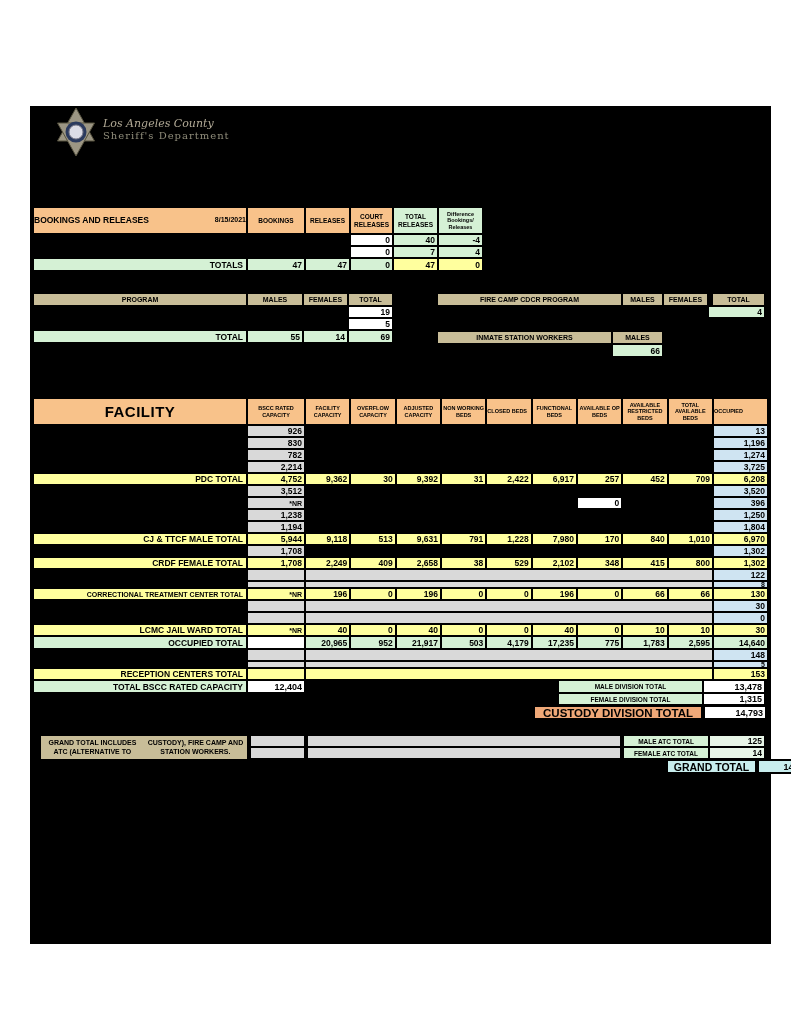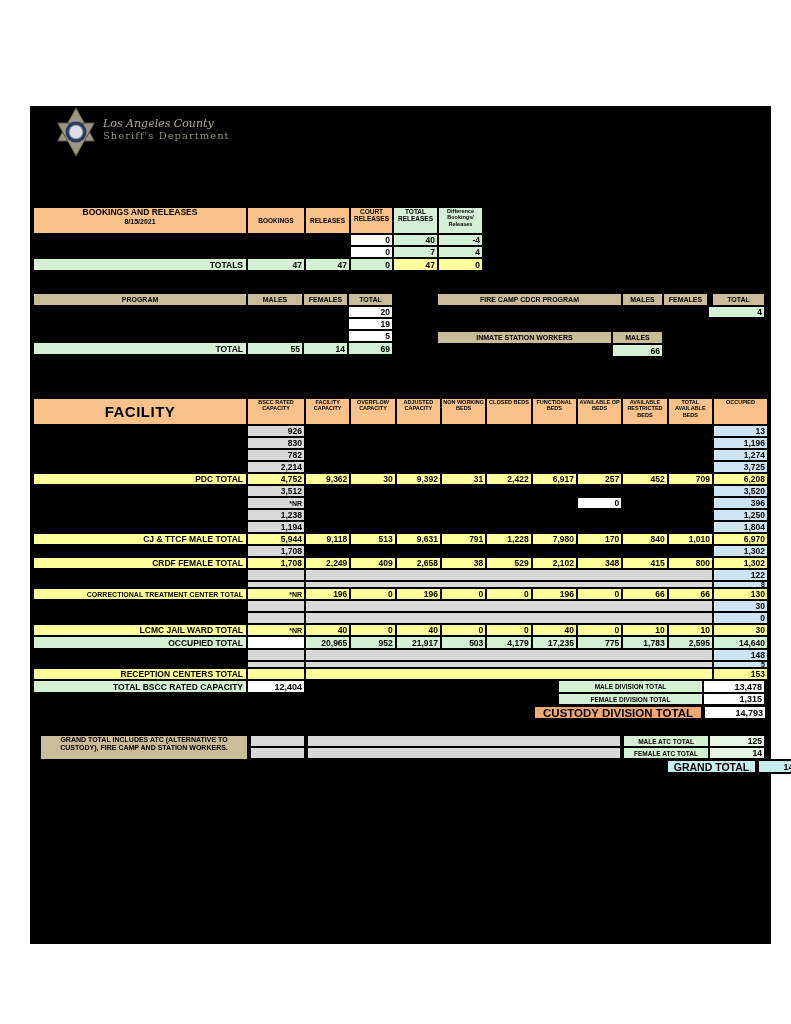--- a/index.html
+++ b/index.html
@@ -6,21 +6,21 @@
   body{width:791px;height:1024px;background:#ffffff;font-family:"Liberation Sans",sans-serif;color:#000;}
   .canvas{position:relative;width:791px;height:1024px;background:#fff;overflow:hidden;}
   .scan{position:absolute;left:30px;top:106px;width:741px;height:838px;background:#000;}
   .abs{position:absolute;}
   .row{display:flex;align-items:stretch;}
   .cell{box-sizing:border-box;border:1px solid #000;display:flex;align-items:center;overflow:hidden;}
   .sp{box-sizing:border-box;}
   .num{justify-content:flex-end;padding-right:2px;font-weight:bold;}
   .lblr{justify-content:flex-end;padding-right:3px;font-weight:bold;}
   .ctr{justify-content:center;text-align:center;font-weight:bold;}
-  .col{flex-direction:column;justify-content:flex-start;line-height:1.15;}
+  .col{justify-content:space-between;line-height:1.15;}
   
   .orange{background:#f8c28a;}
   .tan{background:#c8bd98;}
   .green{background:#d5f1d5;}
   .pgreen{background:#e8f6e8;}
   .yellow{background:#ffff9e;}
   .blue{background:#cfe4f2;}
   .gray{background:#d9d9d9;}
   .white{background:#ffffff;}
   .cyan{background:#c8eded;}
@@ -119,26 +119,20 @@
       <div class="cell yellow b-dif num fs8">0</div>
     </div>
   </div>
 
   <div class="abs" style="left:33px;top:293px;">
     <div class="row h13">
       <div class="cell tan p-name ctr fs7">PROGRAM</div>
       <div class="cell tan p-m ctr fs7">MALES</div>
       <div class="cell tan p-f ctr fs7">FEMALES</div>
       <div class="cell tan p-t ctr fs7">TOTAL</div>
-    </div>
-    <div class="row h12">
-      <div class="sp p-name"></div>
-        <div class="sp p-m"></div>
-        <div class="sp p-f"></div>
-      <div class="cell white p-t num fs8">20</div>
     </div>
     <div class="row h12">
       <div class="sp p-name"></div>
         <div class="sp p-m"></div>
         <div class="sp p-f"></div>
       <div class="cell white p-t num fs8">19</div>
     </div>
     <div class="row h12">
       <div class="sp p-name"></div>
         <div class="sp p-m"></div>

